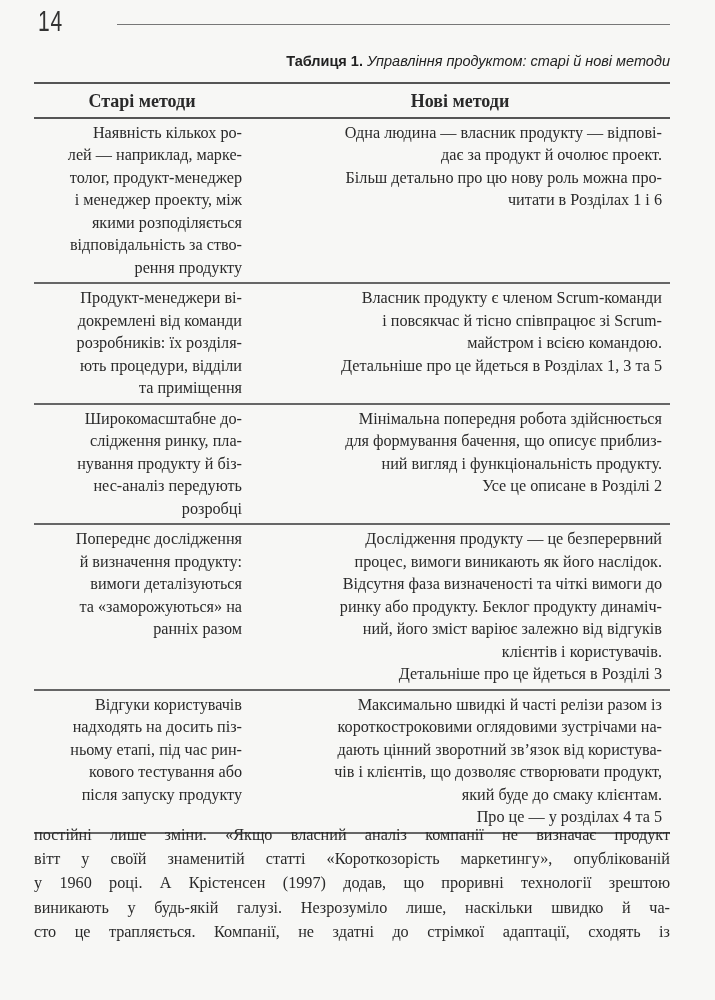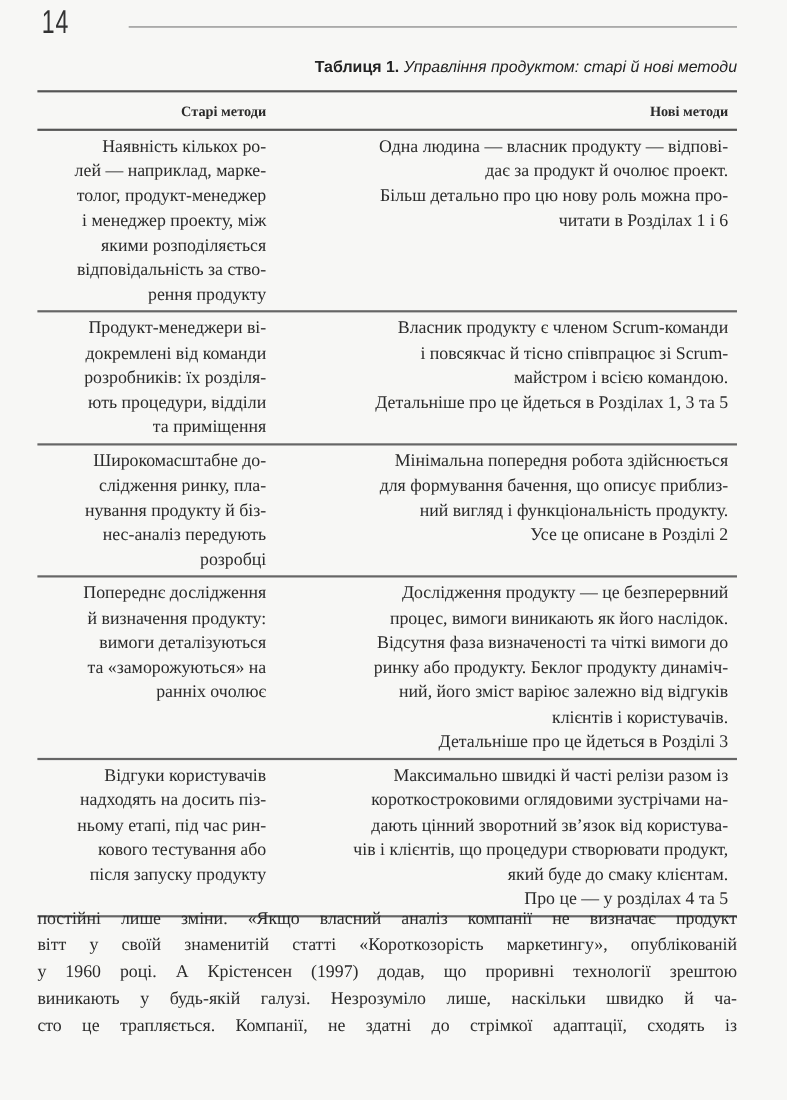--- a/index.html
+++ b/index.html
@@ -25,23 +25,23 @@
     font-family: "Liberation Sans", sans-serif; font-size: 14.5px; color: #222;
   }
   .caption b { font-weight: bold; }
   .caption i { font-style: italic; text-align: right; }
   table.methods {
     position: absolute; left: 34px; top: 82px; width: 636px;
     border-collapse: collapse;
     font-size: 16.2px; line-height: 22.5px;
   }
   table.methods th {
-    text-align: right; font-weight: bold; padding: 6px 8px 4px 8px;
+    text-align: center; font-weight: bold; padding: 6px 8px 4px 8px;
     border-top: 2px solid #555; border-bottom: 2px solid #555;
-    font-size: 13px;
+    font-size: 18px;
     margin-top: 42px;
   }
   table.methods td {
     vertical-align: top; padding: 3px 8px 3px 8px;
     border-bottom: 2px solid #666;
   }
   table.methods td.old { width: 200px; }
   .line { display: block; text-align: right; }
   .body-text {
     position: absolute; left: 34px; top: 823px; width: 636px;
@@ -115,21 +115,21 @@
           <span class="line">ний вигляд і функціональність продукту.</span>
           <span class="line">Усе це описане в Розділі 2</span>
         </td>
       </tr>
       <tr>
         <td class="old">
           <span class="line">Попереднє дослідження</span>
           <span class="line">й визначення продукту:</span>
           <span class="line">вимоги деталізуються</span>
           <span class="line">та «заморожуються» на</span>
-          <span class="line">ранніх очолює</span>
+          <span class="line">ранніх разом</span>
         </td>
         <td class="new">
           <span class="line">Дослідження продукту — це безперервний</span>
           <span class="line">процес, вимоги виникають як його наслідок.</span>
           <span class="line">Відсутня фаза визначеності та чіткі вимоги до</span>
           <span class="line">ринку або продукту. Беклог продукту динаміч-</span>
           <span class="line">ний, його зміст варіює залежно від відгуків</span>
           <span class="line">клієнтів і користувачів.</span>
           <span class="line">Детальніше про це йдеться в Розділі 3</span>
         </td>
@@ -139,21 +139,21 @@
           <span class="line">Відгуки користувачів</span>
           <span class="line">надходять на досить піз-</span>
           <span class="line">ньому етапі, під час рин-</span>
           <span class="line">кового тестування або</span>
           <span class="line">після запуску продукту</span>
         </td>
         <td class="new">
           <span class="line">Максимально швидкі й часті релізи разом із</span>
           <span class="line">короткостроковими оглядовими зустрічами на-</span>
           <span class="line">дають цінний зворотний зв’язок від користува-</span>
-          <span class="line">чів і клієнтів, що процедури створювати продукт,</span>
+          <span class="line">чів і клієнтів, що дозволяє створювати продукт,</span>
           <span class="line">який буде до смаку клієнтам.</span>
           <span class="line">Про це — у розділах 4 та 5</span>
         </td>
       </tr>
     </tbody>
 </table>
 
 <div class="body-text" id="body-text">
     <span class="pline">постійні лише зміни. «Якщо власний аналіз компанії не визначає продукт</span>
     <span class="pline">вітт у своїй знаменитій статті «Короткозорість маркетингу», опублікованій</span>

